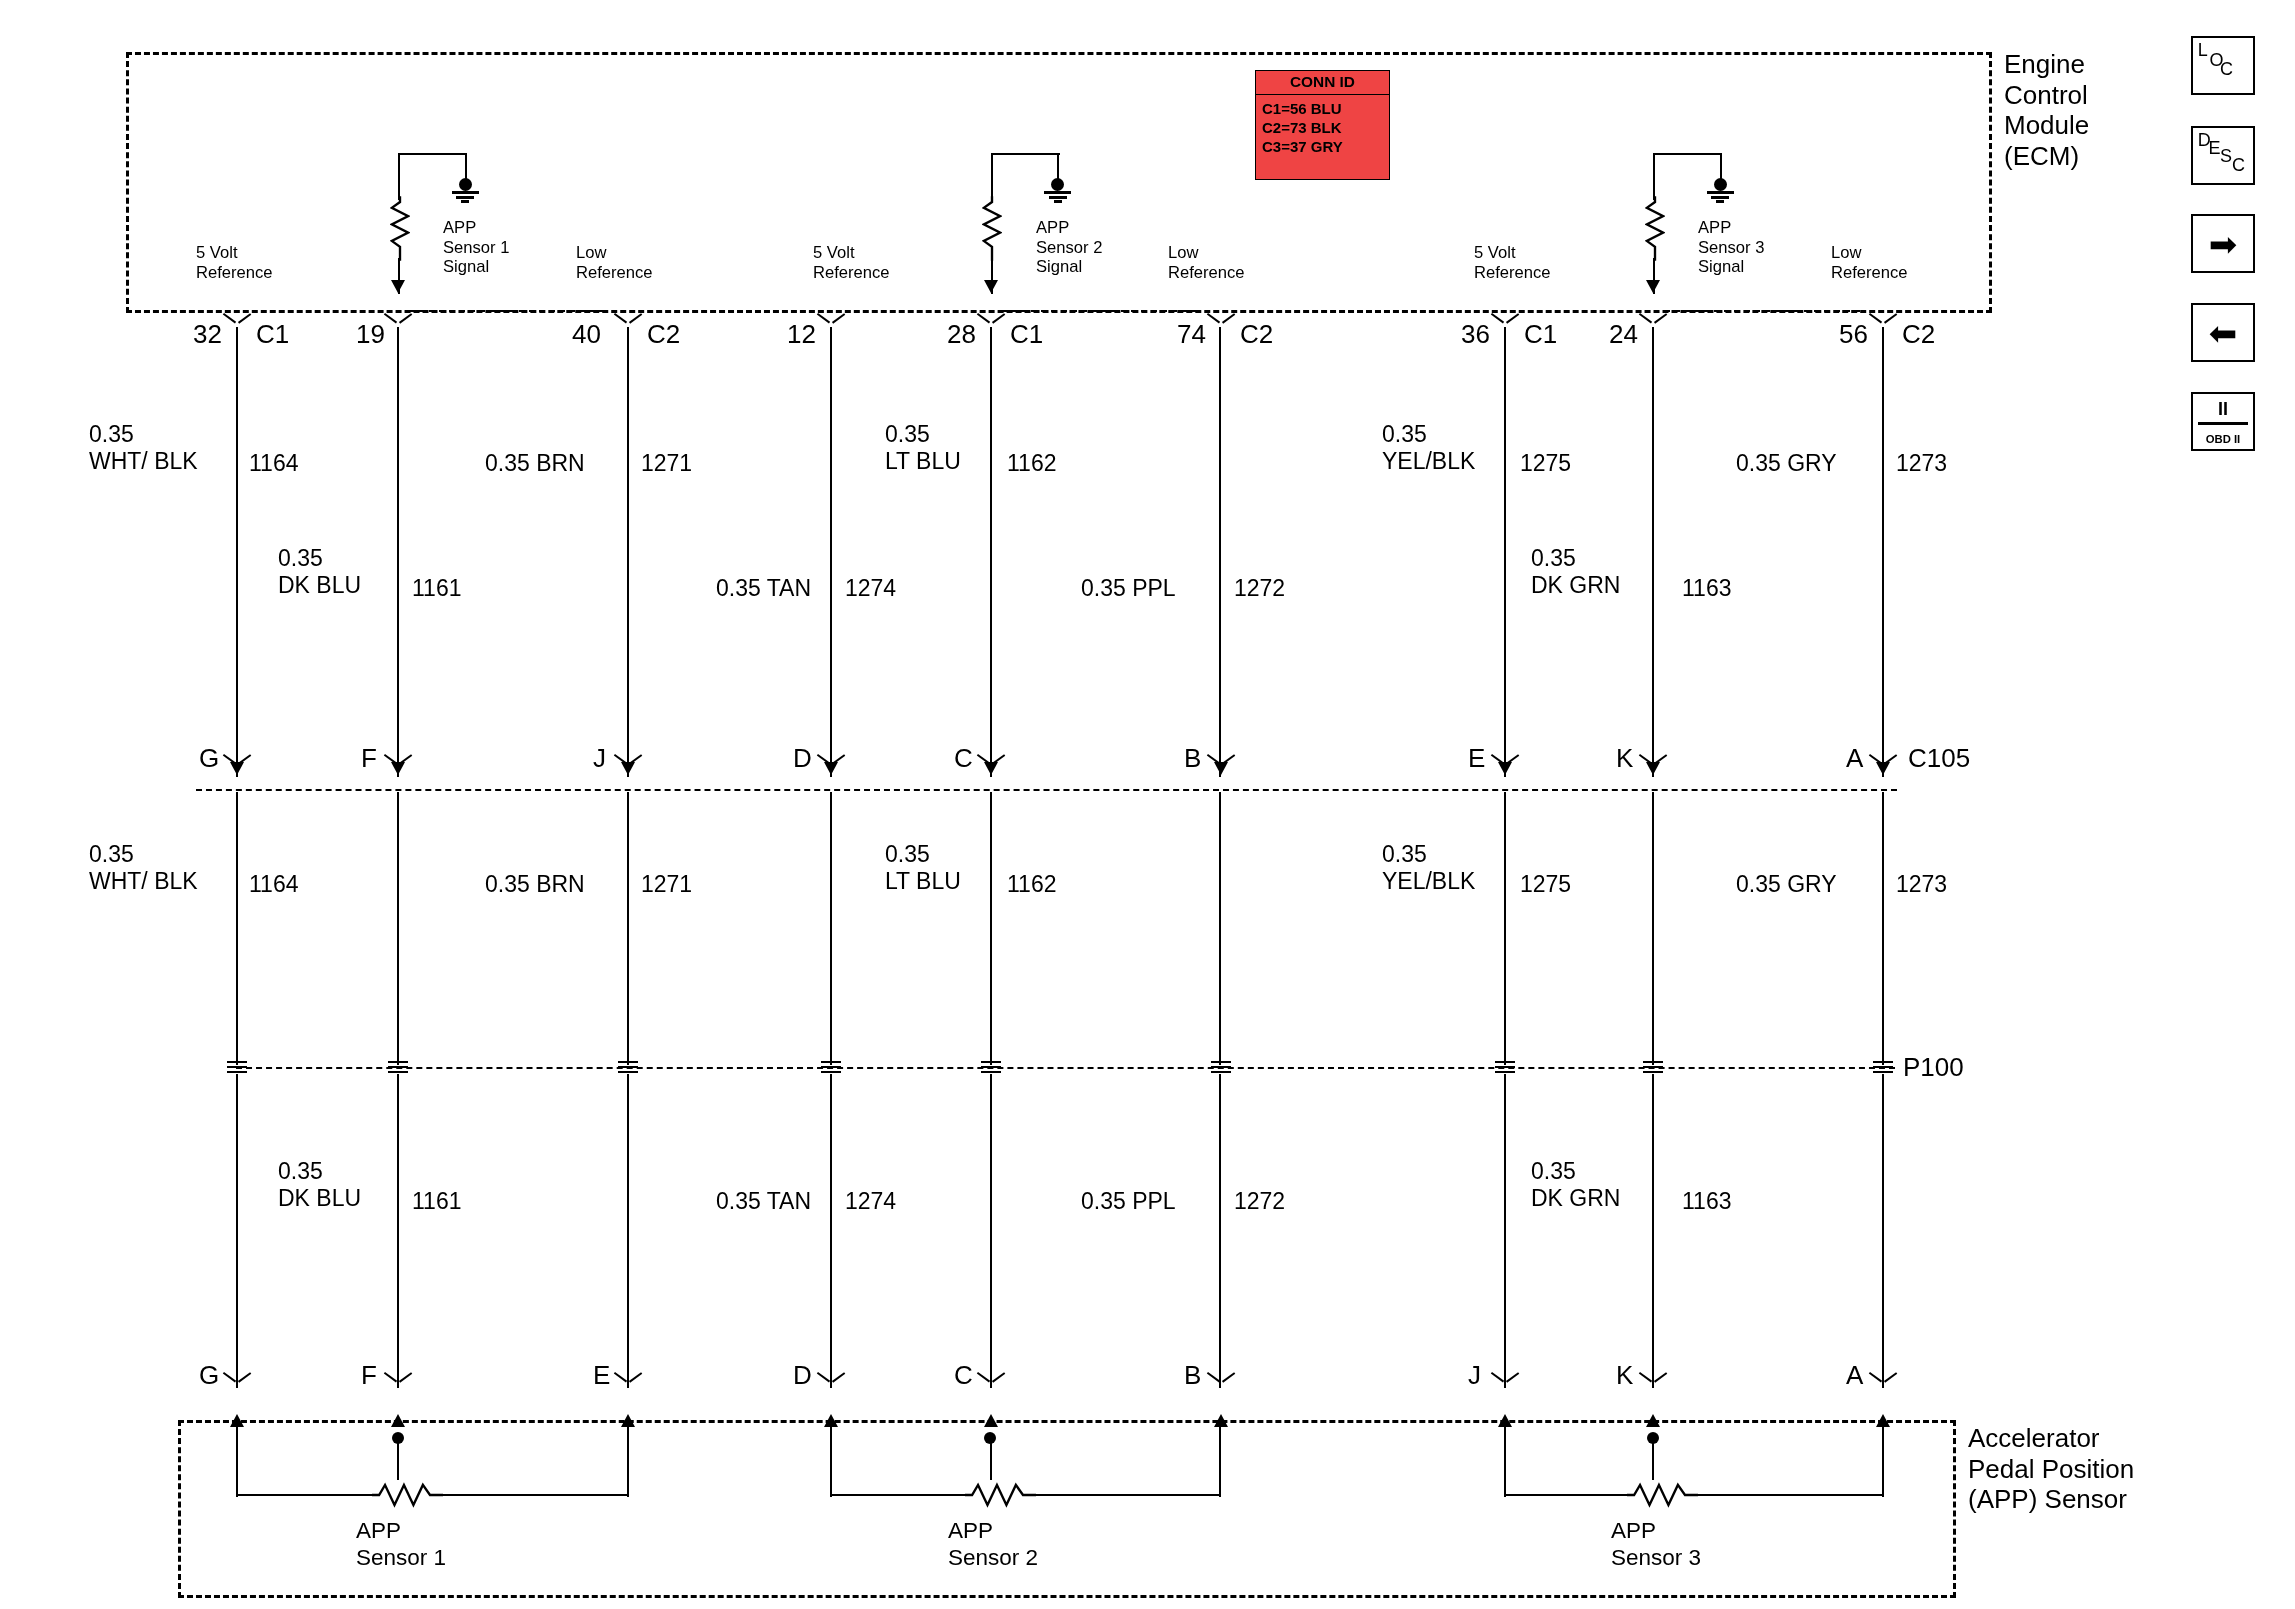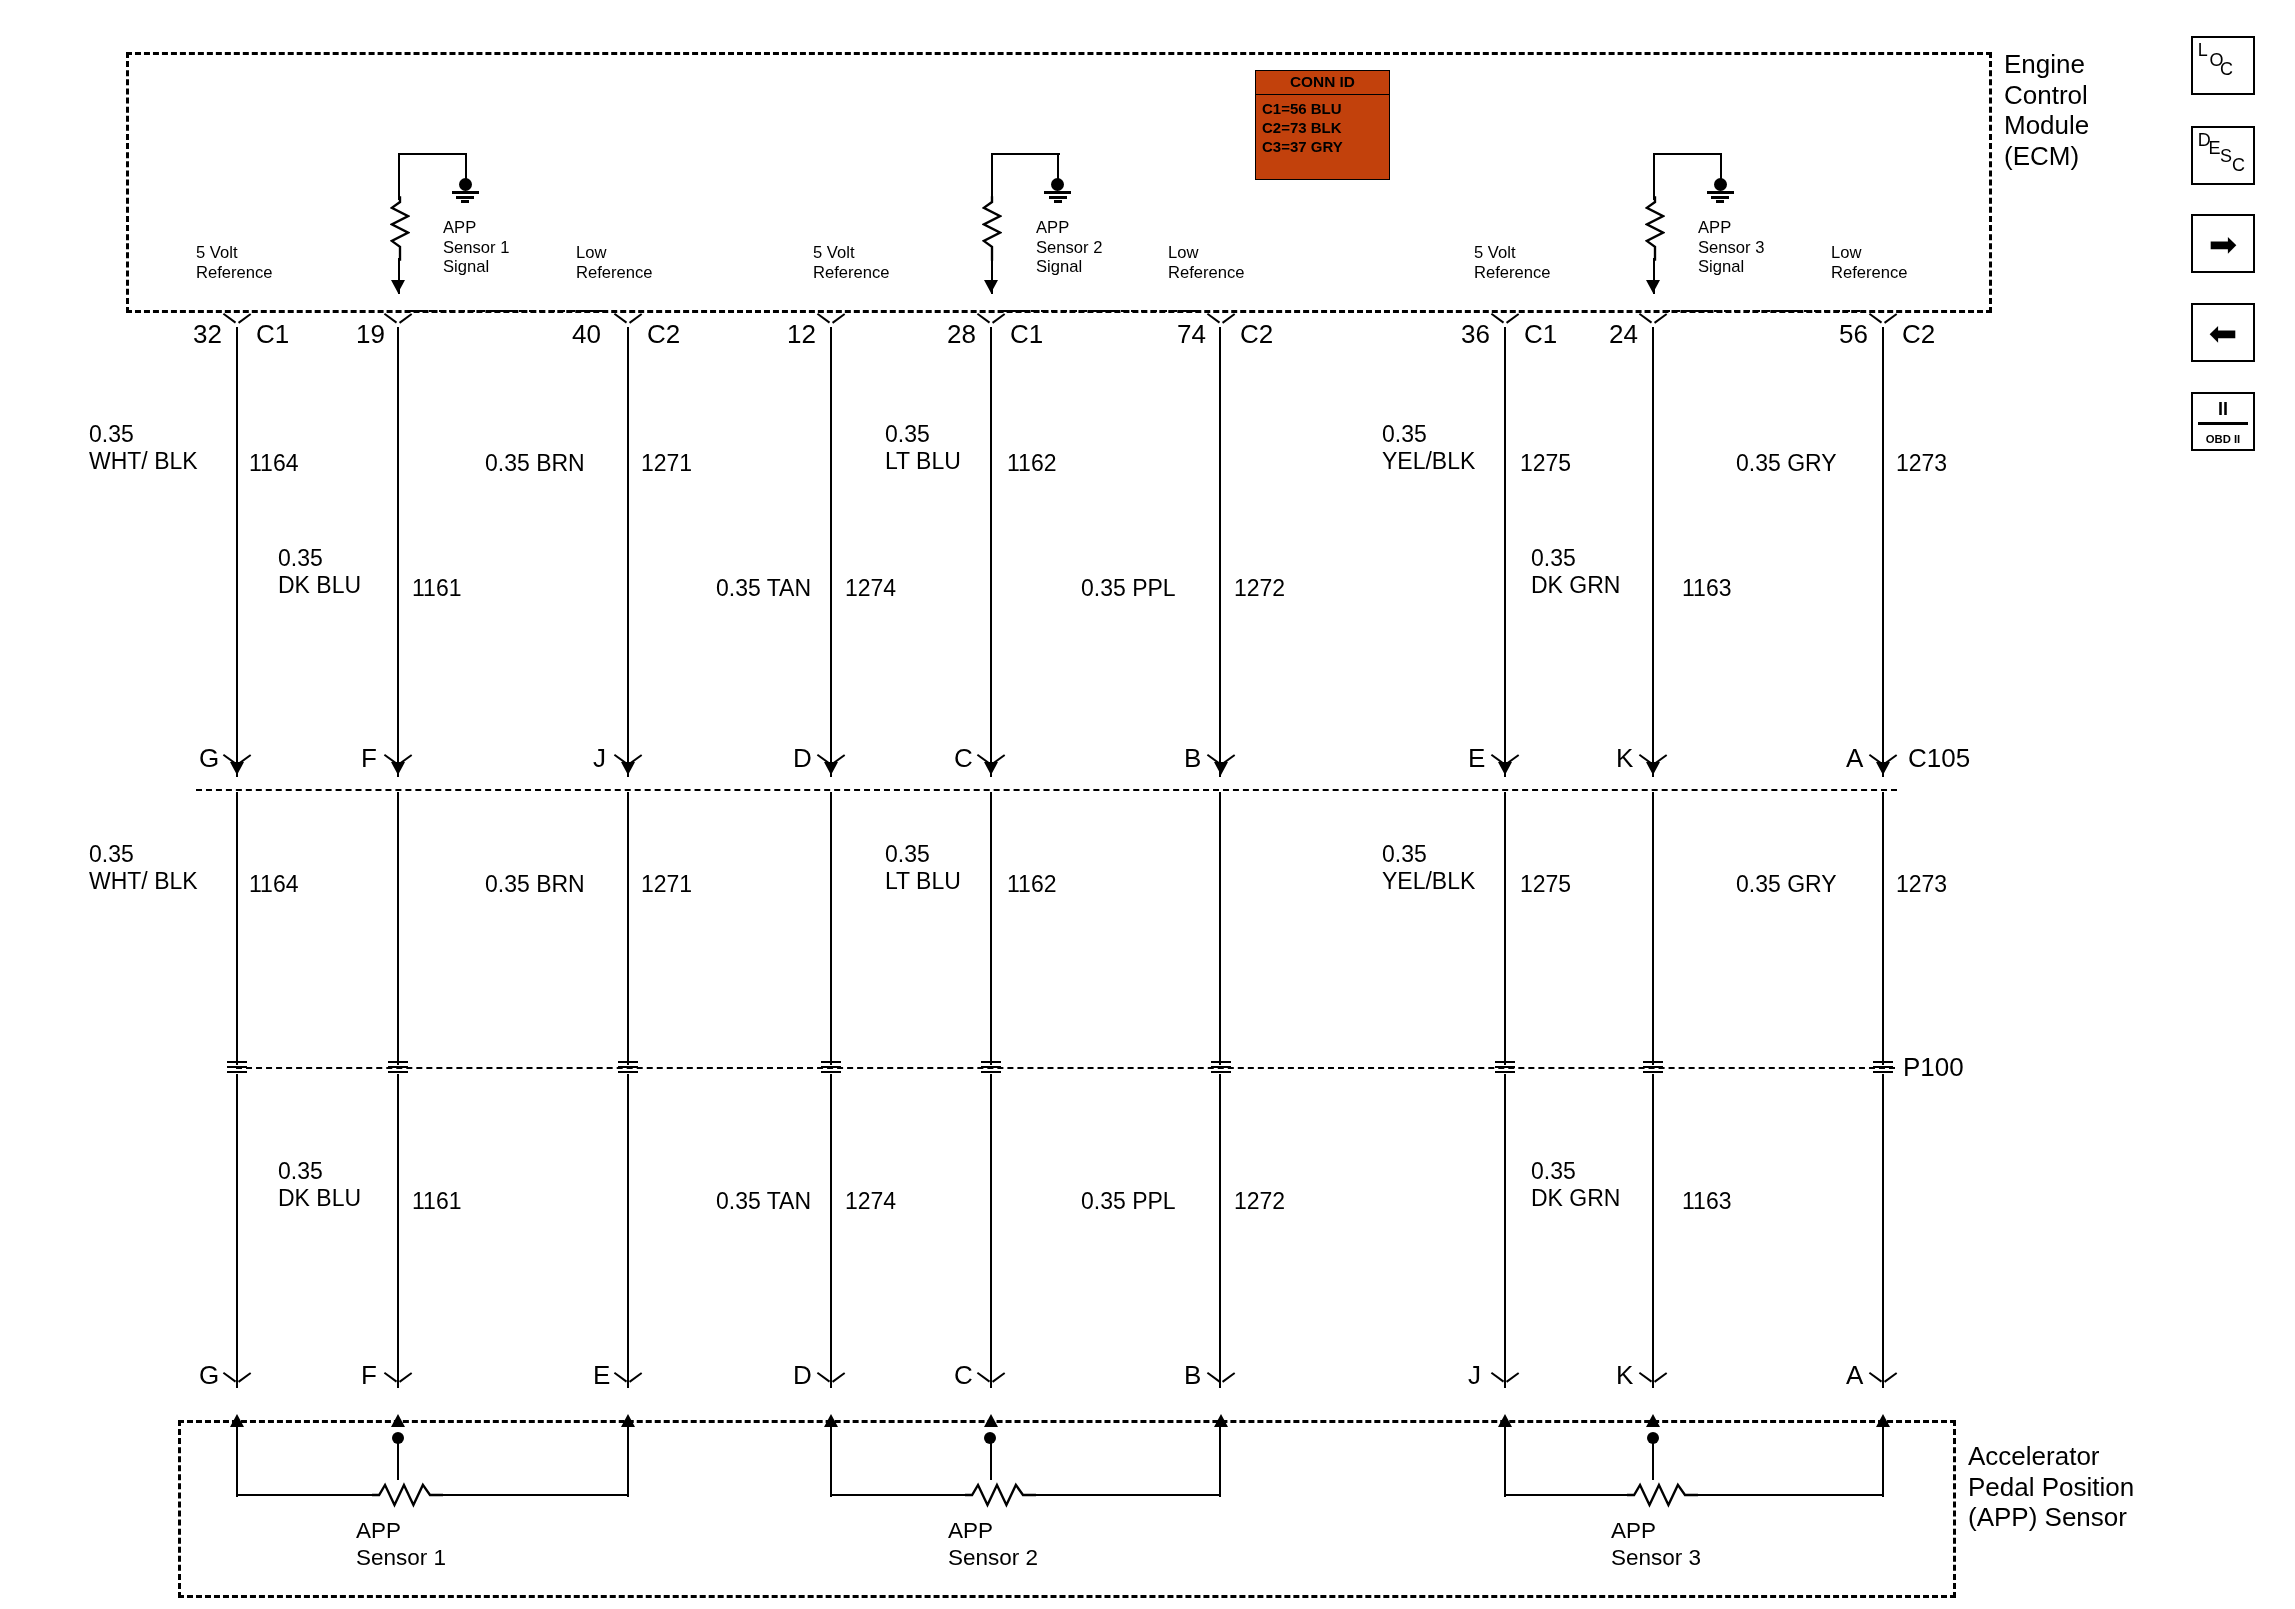--- a/index.html
+++ b/index.html
@@ -43,21 +43,21 @@
   .dashed-box {
     position: absolute;
     border: 3px dashed #000;
     box-sizing: border-box;
   }
   
   .conn-box {
     position: absolute;
     border: 1.8px solid #000;
     box-sizing: border-box;
-    background: #c2410c;
+    background: #ef4444;
   }
   .conn-title {
     text-align: center;
     font-size: 15.4px;
     border-bottom: 1.8px solid #000;
     padding: 2.4px 0 3px 0;
     font-weight: 700;
   }
   .conn-row {
     font-size: 15px;
@@ -489,21 +489,21 @@
   <div class="txt lbl-lg" style="left:361px; top:1360px;">F</div>
   <div class="txt lbl-lg" style="left:593px; top:1360px;">E</div>
   <div class="txt lbl-lg" style="left:793px; top:1360px;">D</div>
   <div class="txt lbl-lg" style="left:954px; top:1360px;">C</div>
   <div class="txt lbl-lg" style="left:1184px; top:1360px;">B</div>
   <div class="txt lbl-lg" style="left:1468px; top:1360px;">J</div>
   <div class="txt lbl-lg" style="left:1616px; top:1360px;">K</div>
   <div class="txt lbl-lg" style="left:1846px; top:1360px;">A</div>
 
   <div class="dashed-box" style="left:178px; top:1420px; width:1778px; height:178px;"></div>
-  <div class="txt lbl-lg" style="left:1968px; top:1423px;margin-top:18px;">Accelerator
+  <div class="txt lbl-lg" style="left:1968px; top:1423px;">Accelerator
 Pedal Position
 (APP) Sensor</div>
 
   <div class="arrow-up" style="left:230px; top:1414px;"></div>
   <div class="arrow-up" style="left:391px; top:1414px;"></div>
   <div class="arrow-up" style="left:621px; top:1414px;"></div>
   <div class="arrow-up" style="left:824px; top:1414px;"></div>
   <div class="arrow-up" style="left:984px; top:1414px;"></div>
   <div class="arrow-up" style="left:1214px; top:1414px;"></div>
   <div class="arrow-up" style="left:1498px; top:1414px;"></div>

